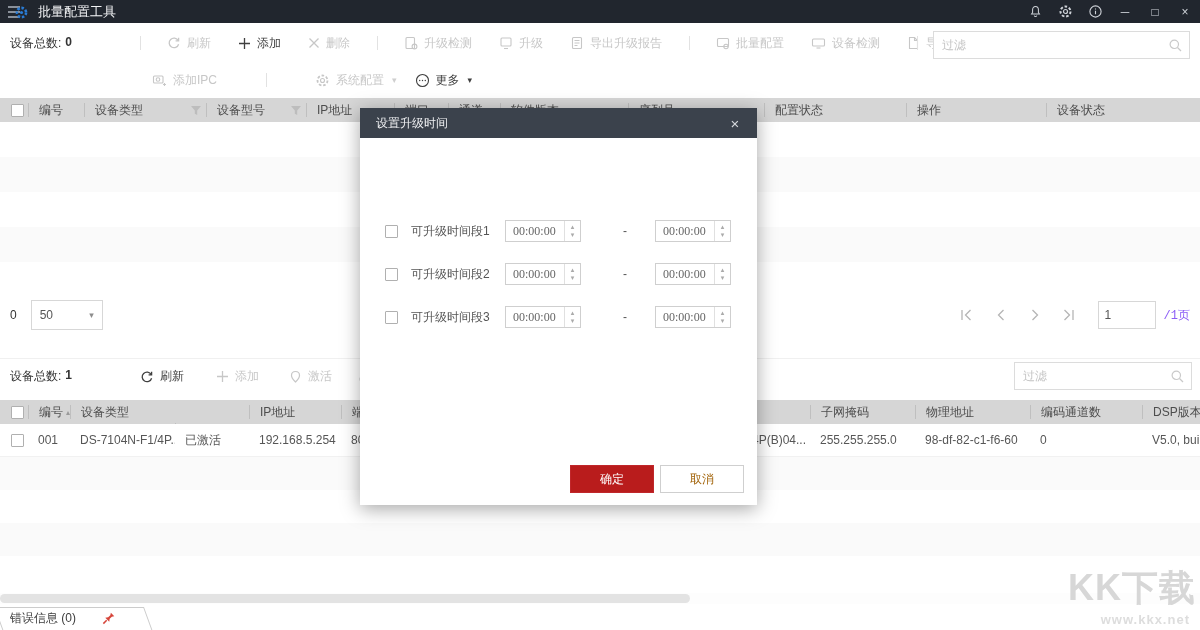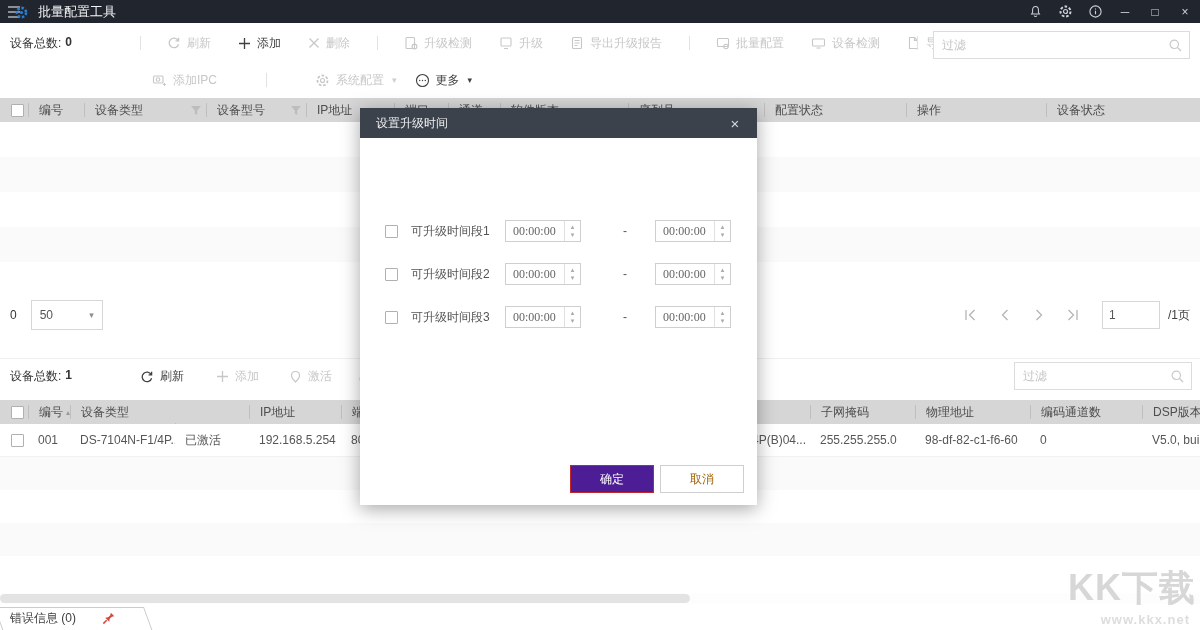--- a/index.html
+++ b/index.html
@@ -61,21 +61,21 @@
   
   .pagebar { position:absolute; top:298px; left:0; width:1200px; height:34px; display:flex; align-items:center; }
   .sel-count { margin-left:10px; color:#333; }
   .pagesize { margin-left:14px; width:72px; height:30px; border:1px solid #d7d7d7; display:flex;
               align-items:center; padding:0 8px; cursor:pointer; color:#555; }
   .pagesize .caret { margin-left:auto; }
   .pagenav { margin-left:auto; display:flex; align-items:center; margin-right:10px; }
   .pg-ic { width:34px; height:24px; display:flex; align-items:center; justify-content:center; cursor:pointer; }
   .pg-input { width:58px; height:28px; border:1px solid #d7d7d7; margin:0 8px 0 12px;
               padding:0 6px; font-size:12px; color:#555; outline:none; font-family:inherit; }
-  .pg-total { color:#404040; }
+  .pg-total { color:#8b5cf6;font-family:Liberation Mono, monospace; }
 
   
   .hscroll { position:absolute; top:593px; left:0; width:1200px; height:11px; background:#fdfdfd; }
   .hthumb { position:absolute; top:1px; left:0; width:690px; height:9px; background:#e3e3e3; border-radius:5px; }
   .err-tab { position:absolute; top:607px; left:0; width:158px; height:23px; }
   .err-tab .bg { position:absolute; top:0; left:-6px; right:14px; bottom:-1px; background:#fff;
                  border:1px solid #cccccc; transform:skewX(20deg); transform-origin:top left; }
   .err-tab .inner { position:absolute; top:0; left:0; width:100%; height:100%; display:flex;
                     align-items:center; padding-left:10px; gap:25px; color:#3d3d3d; }
 
@@ -98,21 +98,21 @@
              align-items:center; background:#fff; }
   .timebox input { width:52px; border:none; outline:none; font-size:12px; color:#666; padding-left:7px;
                    font-family:Liberation Serif, serif; background:transparent; }
   .spincol { margin-left:auto; width:16px; height:100%; border-left:1px solid #e0e0e0; display:flex;
              flex-direction:column; align-items:center; justify-content:center; line-height:7px; }
   .spincol span { font-size:7px; color:#aaa; cursor:pointer; height:8px; }
   .tb-start { left:120px; } .tb-end { left:270px; }
   .mdash { position:absolute; left:230px; width:20px; text-align:center; color:#555; }
   .mbtn { position:absolute; top:357px; width:84px; height:28px; display:flex; align-items:center;
           justify-content:center; font-size:12px; cursor:pointer; }
-  .mbtn-ok { left:210px; background:#4c1d95; color:#fff; border:1px solid #c0272b; }
+  .mbtn-ok { left:210px; background:#b91c1c; color:#fff; border:1px solid #c0272b; }
   .mbtn-cancel { left:300px; background:#fff; color:#a16207; border:1px solid #cfcfcf; }
 
   svg { display:block; }
 </style>
 </head>
 <body>
 
 <div class="app">
 
   <div class="titlebar">

